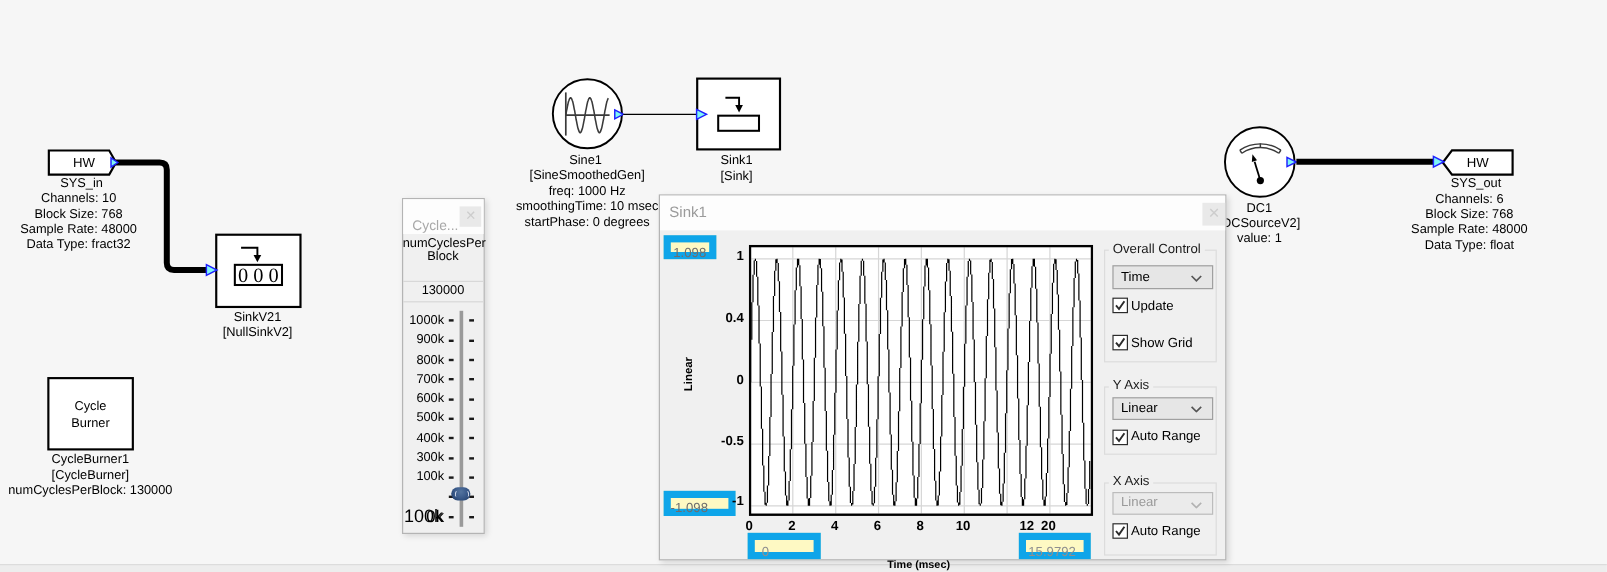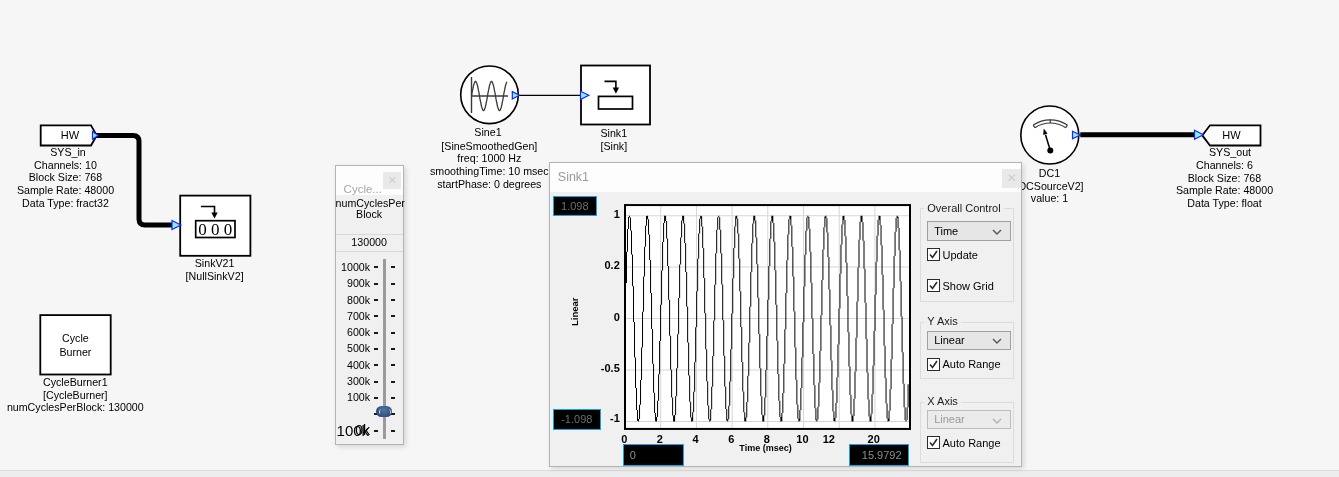--- a/index.html
+++ b/index.html
@@ -1,18 +1,18 @@
 <!DOCTYPE html>
 <html><head><meta charset="utf-8"><style>
   html,body{margin:0;padding:0;}
   body{width:1339px;height:477px;overflow:hidden;background:#f6f6f6;font-family:"Liberation Sans",sans-serif;position:relative;}
   .win{position:absolute;background:#f0f0f0;border:1px solid #b4b4b4;box-shadow:2px 2px 5px rgba(0,0,0,0.13);}
   .tbar{position:absolute;left:0;top:0;right:0;background:#fdfdfd;}
   .xbtn{position:absolute;background:#e9e9e9;color:#cdcdcd;text-align:center;}
-  .ebox{position:absolute;background:#000000;border:1px solid #0ea5e9;color:#6e6e6e;font-size:11px;box-sizing:border-box;}
+  .ebox{position:absolute;background:#fef9c3;border:6px solid #0ea5e9;color:#6e6e6e;font-size:11px;box-sizing:border-box;}
   .grp{position:absolute;border:1px solid #dcdcdc;box-sizing:border-box;}
   .glab{position:absolute;background:#f0f0f0;font-size:11px;color:#1a1a1a;padding:0 3px;line-height:13px;}
   .combo{position:absolute;background:#e6e6e6;border:1px solid #a0a0a0;font-size:11px;color:#000;box-sizing:border-box;padding-left:6px;}
   .cbox{position:absolute;width:13px;height:13px;background:#fff;border:1.6px solid #2b2b2b;box-sizing:border-box;}
   .clab{position:absolute;font-size:11px;color:#000;line-height:14px;}
 </style></head>
 <body>
 <svg width="1339" height="477" style="position:absolute;left:0;top:0;">
   <g font-family="Liberation Sans, sans-serif" font-size="10.67" fill="#000">
     <polygon points="40.7,125.4 91,125.4 96.7,135.4 91,145.5 40.7,145.5" fill="#fff" stroke="#000" stroke-width="1.8"></polygon>
@@ -133,26 +133,26 @@
   <div style="position:absolute;left:43.5px;top:242.5px;width:3px;height:5px;border-left:1.3px solid #cfd8ea;border-radius:2px 0 0 2px;transform:skewX(-8deg);"></div>
   <div style="position:absolute;left:51px;top:242.5px;width:3px;height:5px;border-right:1.3px solid #cfd8ea;border-radius:0 2px 2px 0;transform:skewX(8deg);"></div>
 </div>
 
 <div class="win" style="left:548.8px;top:161.7px;width:471px;height:303px;">
   <div class="tbar" style="height:29px;">
       <span style="position:absolute;left:8px;top:7px;font-size:12.5px;color:#9b9b9b;">Sink1</span>
     <div class="xbtn" style="left:452.5px;top:6.7px;width:19px;height:19px;line-height:19px;font-size:12px;">✕</div>
   </div>
   <div class="ebox" style="left:3px;top:33.7px;width:44px;height:20px;text-align:center;line-height:18px;">1.098</div>
-  <div class="ebox" style="left:3px;top:246.1px;width:48px;height:21px;text-align:center;line-height:19px;">-1.098</div>
+  <div class="ebox" style="left:3px;top:246.1px;width:60px;height:21px;text-align:left;line-height:19px;">-1.098</div>
   <div style="position:absolute;left:8.5px;top:120px;width:22px;height:44px;">
       <span style="position:absolute;left:10.5px;top:43px;transform:rotate(-90deg);transform-origin:0 0;font-weight:bold;font-size:9.5px;white-space:nowrap;">Linear</span>
     </div>
   <div style="position:absolute;left:30px;top:45.3px;width:40px;text-align:right;font-weight:bold;font-size:11px;">1</div>
-    <div style="position:absolute;left:30px;top:96.8px;width:40px;text-align:right;font-weight:bold;font-size:11px;">0.2</div>
+    <div style="position:absolute;left:30px;top:96.8px;width:40px;text-align:right;font-weight:bold;font-size:11px;">0.4</div>
     <div style="position:absolute;left:30px;top:148.1px;width:40px;text-align:right;font-weight:bold;font-size:11px;">0</div>
     <div style="position:absolute;left:30px;top:199.4px;width:40px;text-align:right;font-weight:bold;font-size:11px;">-0.5</div>
     <div style="position:absolute;left:30px;top:249.6px;width:40px;text-align:right;font-weight:bold;font-size:11px;">-1</div>
   <svg width="287" height="226" viewBox="0 0 286.4 225.4" style="position:absolute;left:74px;top:41.3px;">
     <rect x="0" y="0" width="286.4" height="225.4" fill="#ffffff"></rect>
     <line x1="36.6" y1="2" x2="36.6" y2="223.4" stroke="#d6d6d6" stroke-width="1"></line>
       <line x1="72.3" y1="2" x2="72.3" y2="223.4" stroke="#d6d6d6" stroke-width="1"></line>
       <line x1="107.9" y1="2" x2="107.9" y2="223.4" stroke="#d6d6d6" stroke-width="1"></line>
       <line x1="143.5" y1="2" x2="143.5" y2="223.4" stroke="#d6d6d6" stroke-width="1"></line>
       <line x1="179.2" y1="2" x2="179.2" y2="223.4" stroke="#d6d6d6" stroke-width="1"></line>
@@ -165,23 +165,23 @@
       <line x1="2" y1="217.0" x2="284.4" y2="217.0" stroke="#d6d6d6" stroke-width="1"></line>
     <path d="M1.5 78.8V114.3M2.5 47.7V78.8M3.5 24.8V47.7M4.5 12.9V24.8M5.5 11.6V13.5M6.5 13.5V26.5M7.5 26.5V50.4M8.5 50.4V82.1M9.5 82.1V117.7M10.5 117.7V153.0M11.5 153.0V183.5M12.5 183.5V205.4M13.5 205.4V216.2M14.5 214.4V217.0M15.5 200.2V214.4M16.5 175.5V200.2M17.5 143.2V175.5M18.5 107.4V143.2M19.5 72.4V107.4M20.5 42.6V72.4M21.5 21.6V42.6M22.5 12.0V21.6M23.5 11.6V15.1M24.5 15.1V30.3M25.5 30.3V55.9M26.5 55.9V88.7M27.5 88.7V124.6M28.5 124.6V159.3M29.5 159.3V188.4M30.5 188.4V208.4M31.5 208.4V216.8M32.5 212.6V217.0M33.5 196.3V212.6M34.5 169.9V196.3M35.5 136.6V169.9M36.5 100.6V136.6M37.5 66.3V100.6M38.5 37.8V66.3M39.5 18.9V37.8M40.5 11.6V18.9M41.5 11.6V17.0M42.5 17.0V34.4M43.5 34.4V61.7M44.5 61.7V95.4M45.5 95.4V131.4M46.5 131.4V165.4M47.5 165.4V193.0M48.5 193.0V211.0M49.5 211.0V217.0M50.5 210.4V217.0M51.5 191.9V210.4M52.5 163.9V191.9M53.5 129.8V163.9M54.5 93.8V129.8M55.5 60.3V93.8M56.5 33.4V60.3M57.5 16.5V33.4M58.5 11.6V16.5M59.5 11.7V19.5M60.5 19.5V38.9M61.5 38.9V67.7M62.5 67.7V102.2M63.5 102.2V138.2M64.5 138.2V171.2M65.5 171.2V197.2M66.5 197.2V213.1M67.5 213.1V217.0M68.5 207.7V216.7M69.5 187.3V207.7M70.5 157.8V187.3M71.5 123.0V157.8M72.5 87.1V123.0M73.5 54.6V87.1M74.5 29.4V54.6M75.5 14.6V29.4M76.5 11.6V14.6M77.5 12.2V22.3M78.5 22.3V43.8M79.5 43.8V73.9M80.5 73.9V109.0M81.5 109.0V144.8M82.5 144.8V176.8M83.5 176.8V201.1M84.5 201.1V214.7M85.5 214.7V217.0M86.5 204.7V216.0M87.5 182.3V204.7M88.5 151.5V182.3M89.5 116.1V151.5M90.5 80.5V116.1M91.5 49.1V80.5M92.5 25.7V49.1M93.5 13.2V25.7M94.5 11.6V13.2M95.5 13.2V25.6M96.5 25.6V49.0M97.5 49.0V80.3M98.5 80.3V115.9M99.5 115.9V151.3M100.5 151.3V182.1M101.5 182.1V204.6M102.5 204.6V215.9M103.5 214.8V217.0M104.5 201.2V214.8M105.5 177.0V201.2M106.5 145.0V177.0M107.5 109.2V145.0M108.5 74.1V109.2M109.5 43.9V74.1M110.5 22.4V43.9M111.5 12.2V22.4M112.5 11.6V14.6M113.5 14.6V29.3M114.5 29.3V54.4M115.5 54.4V86.9M116.5 86.9V122.8M117.5 122.8V157.6M118.5 157.6V187.1M119.5 187.1V207.7M120.5 207.7V216.7M121.5 213.1V217.0M122.5 197.4V213.1M123.5 171.4V197.4M124.5 138.3V171.4M125.5 102.4V138.3M126.5 67.9V102.4M127.5 39.1V67.9M128.5 19.5V39.1M129.5 11.7V19.5M130.5 11.6V16.5M131.5 16.5V33.3M132.5 33.3V60.1M133.5 60.1V93.6M134.5 93.6V129.6M135.5 129.6V163.8M136.5 163.8V191.8M137.5 191.8V210.3M138.5 210.3V217.0M139.5 211.0V217.0M140.5 193.1V211.0M141.5 165.5V193.1M142.5 131.6V165.5M143.5 95.6V131.6M144.5 61.8V95.6M145.5 34.6V61.8M146.5 17.1V34.6M147.5 11.6V17.1M148.5 11.6V18.8M149.5 18.8V37.7M150.5 37.7V66.1M151.5 66.1V100.4M152.5 100.4V136.4M153.5 136.4V169.7M154.5 169.7V196.2M155.5 196.2V212.5M156.5 212.5V217.0M157.5 208.5V216.8M158.5 188.5V208.5M159.5 159.4V188.5M160.5 124.8V159.4M161.5 88.8V124.8M162.5 56.0V88.8M163.5 30.4V56.0M164.5 15.1V30.4M165.5 11.6V15.1M166.5 12.0V21.5M167.5 21.5V42.5M168.5 42.5V72.3M169.5 72.3V107.2M170.5 107.2V143.1M171.5 143.1V175.4M172.5 175.4V200.1M173.5 200.1V214.3M174.5 214.3V217.0M175.5 205.5V216.2M176.5 183.6V205.5M177.5 153.2V183.6M178.5 117.9V153.2M179.5 82.2V117.9M180.5 50.5V82.2M181.5 26.6V50.5M182.5 13.5V26.6M183.5 11.6V13.5M184.5 12.9V24.7M185.5 24.7V47.6M186.5 47.6V78.6M187.5 78.6V114.1M188.5 114.1V149.6M189.5 149.6V180.8M190.5 180.8V203.7M191.5 203.7V215.7M192.5 215.1V217.0M193.5 202.2V215.1M194.5 178.4V202.2M195.5 146.7V178.4M196.5 111.0V146.7M197.5 75.8V111.0M198.5 45.3V75.8M199.5 23.2V45.3M200.5 12.4V23.2M201.5 11.6V14.2M202.5 14.2V28.3M203.5 28.3V52.9M204.5 52.9V85.2M205.5 85.2V121.0M206.5 121.0V156.0M207.5 156.0V185.9M208.5 185.9V206.9M209.5 206.9V216.5M210.5 213.6V217.0M211.5 198.4V213.6M212.5 172.9V198.4M213.5 140.1V172.9M214.5 104.2V140.1M215.5 69.5V104.2M216.5 40.3V69.5M217.5 20.3V40.3M218.5 11.8V20.3M219.5 11.6V15.9M220.5 15.9V32.2M221.5 32.2V58.6M222.5 58.6V91.8M223.5 91.8V127.8M224.5 127.8V162.2M225.5 162.2V190.6M226.5 190.6V209.7M227.5 209.7V217.0M228.5 211.6V217.0M229.5 194.3V211.6M230.5 167.1V194.3M231.5 133.4V167.1M232.5 97.3V133.4M233.5 63.4V97.3M234.5 35.7V63.4M235.5 17.7V35.7M236.5 11.6V17.7M237.5 11.6V18.1M238.5 18.1V36.5M239.5 36.5V64.5M240.5 64.5V98.6M241.5 98.6V134.6M242.5 134.6V168.2M243.5 168.2V195.1M244.5 195.1V212.0M245.5 212.0V217.0M246.5 209.2V216.9M247.5 189.8V209.2M248.5 161.1V189.8M249.5 126.6V161.1M250.5 90.6V126.6M251.5 57.5V90.6M252.5 31.5V57.5M253.5 15.6V31.5M254.5 11.6V15.6M255.5 11.9V20.8M256.5 20.8V41.2M257.5 41.2V70.6M258.5 70.6V105.4M259.5 105.4V141.3M260.5 141.3V173.9M261.5 173.9V199.1M262.5 199.1V213.9M263.5 213.9V217.0M264.5 206.3V216.4M265.5 184.9V206.3M266.5 154.8V184.9M267.5 119.7V154.8M268.5 84.0V119.7M269.5 51.9V84.0M270.5 27.6V51.9M271.5 13.9V27.6M272.5 11.6V13.9M273.5 12.6V23.8M274.5 23.8V46.2M275.5 46.2V77.0M276.5 77.0V112.3M277.5 112.3V147.9M278.5 147.9V179.4M279.5 179.4V202.8M280.5 202.8V215.4M281.5 215.4V217.0M282.5 203.1V215.5M283.5 179.8V203.1" fill="none" stroke="#000" stroke-width="1"></path>
     <rect x="1" y="1" width="284.4" height="223.4" fill="none" stroke="#000" stroke-width="2"></rect>
   </svg>
   <div style="position:absolute;left:59.5px;top:270px;width:30px;text-align:center;font-weight:bold;font-size:11px;">0</div>
     <div style="position:absolute;left:95.1px;top:270px;width:30px;text-align:center;font-weight:bold;font-size:11px;">2</div>
     <div style="position:absolute;left:130.8px;top:270px;width:30px;text-align:center;font-weight:bold;font-size:11px;">4</div>
     <div style="position:absolute;left:166.4px;top:270px;width:30px;text-align:center;font-weight:bold;font-size:11px;">6</div>
     <div style="position:absolute;left:202.0px;top:270px;width:30px;text-align:center;font-weight:bold;font-size:11px;">8</div>
     <div style="position:absolute;left:237.7px;top:270px;width:30px;text-align:center;font-weight:bold;font-size:11px;">10</div>
-    <div style="position:absolute;left:264px;top:270px;width:30px;text-align:center;font-weight:bold;font-size:11px;">12</div>
+    <div style="position:absolute;left:282px;top:270px;width:30px;text-align:right;font-weight:bold;font-size:11px;">12</div>
     <div style="position:absolute;left:308.9px;top:270px;width:30px;text-align:center;font-weight:bold;font-size:11px;">20</div>
-  <div style="position:absolute;left:155.7px;top:280px;width:120px;text-align:center;font-weight:bold;font-size:9px;">Time (msec)</div>
+  <div style="position:absolute;left:155.7px;top:302px;width:120px;text-align:center;font-weight:bold;font-size:9px;">Time (msec)</div>
   <div class="ebox" style="left:73px;top:281px;width:61px;height:22px;line-height:20px;padding-left:6px;color:#8f8f8f;">0</div>
   <div class="ebox" style="left:298.8px;top:281px;width:60px;height:22px;line-height:20px;padding-right:6px;text-align:right;color:#8f8f8f;">15.9792</div>
 
   <div class="grp" style="left:370.5px;top:45.6px;width:94px;height:93.3px;"></div>
   <div class="glab" style="left:374.5px;top:39.1px;">Overall Control</div>
   <div class="combo" style="left:377.4px;top:58.3px;width:84px;height:20px;line-height:19px;">Time
     <svg width="10" height="6" viewBox="0 0 10 6" style="position:absolute;right:8px;top:7px;">
         <polyline points="1,1 5,5 9,1" fill="none" stroke="#555" stroke-width="1.4"></polyline>
       </svg>
   </div>

